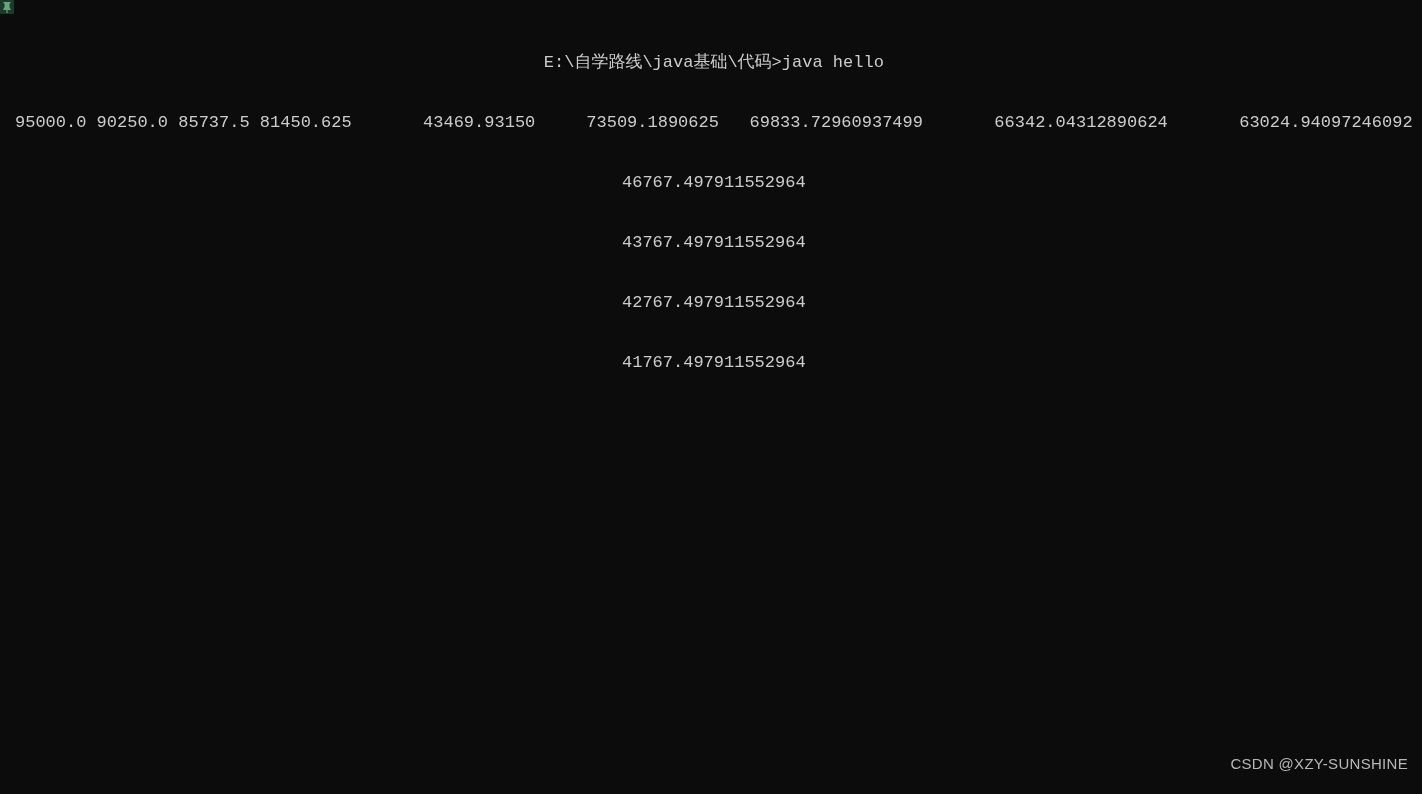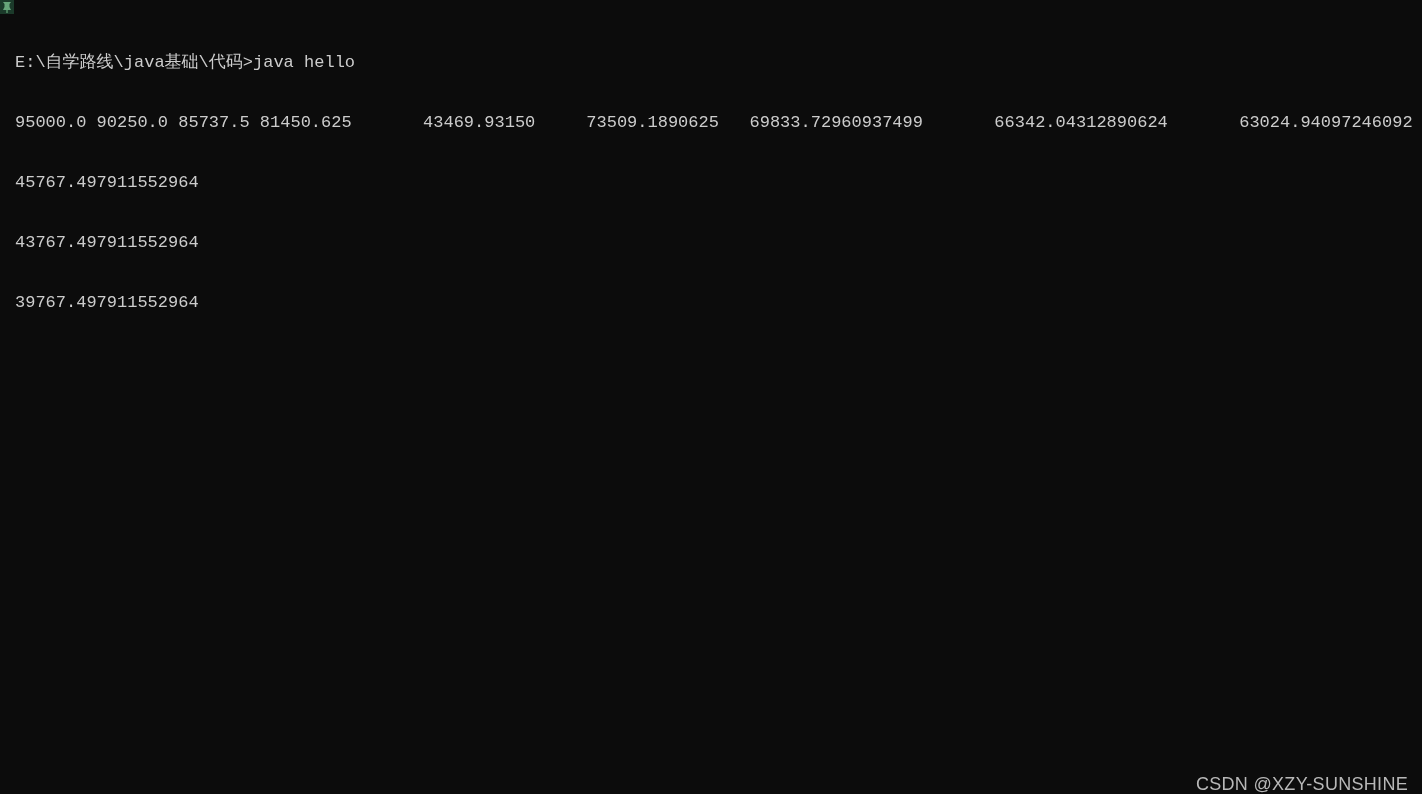--- a/index.html
+++ b/index.html
@@ -1,40 +1,41 @@
 <!DOCTYPE html>
 <html><head>
 <meta charset="utf-8">
 <style>
   html,body{margin:0;padding:0;width:1422px;height:794px;background:#0c0c0c;overflow:hidden;}
   body{font-family:"NSimSun","SimSun","Courier New",monospace;font-size:17px;color:#cccccc;line-height:20px;}
   .pin{position:absolute;left:0;top:0;width:14px;height:14px;}
   .pin svg{display:block;}
   .term{position:absolute;left:15px;top:13px;white-space:pre;}
-  .row{height:20px;}
+  .row{height:20px;text-align:center;}
   .prompt{color:#cccccc;}
-  .watermark{position:absolute;right:14px;bottom:0;color:#b8b8b8;font-family:Arial,sans-serif;font-size:18px;letter-spacing:0.3px;}
+  .watermark{position:absolute;right:14px;bottom:20px;color:#b8b8b8;font-family:Arial,sans-serif;font-size:15px;letter-spacing:0.3px;}
 </style>
 </head>
 <body>
 
 <div class="pin">
   <svg width="14" height="14" viewBox="0 0 14 14">
     <rect x="0" y="0" width="14" height="14" fill="#1b3a2a"></rect>
     <path d="M3 2 L11 2 L9.5 4 L9.5 7 L11 10 L3 10 L4.5 7 L4.5 4 Z" fill="#66a67a"></path>
     <rect x="6.4" y="10" width="1.2" height="3" fill="#66a67a"></rect>
   </svg>
 </div>
 
 <div class="term">
   <div class="row prompt">E:\自学路线\java基础\代码&gt;java hello</div>
   <div class="row">95000.0 90250.0 85737.5 81450.625       43469.93150     73509.1890625   69833.72960937499       66342.04312890624       63024.94097246092</div>
-  <div class="row">45767.497911552964</div>
+  <div class="row">46767.497911552964</div>
   <div class="row">43767.497911552964</div>
-  <div class="row">39767.497911552964</div>
+  <div class="row">42767.497911552964</div>
+  <div class="row">41767.497911552964</div>
   
   
   
   
   
   
   
   
   
   

